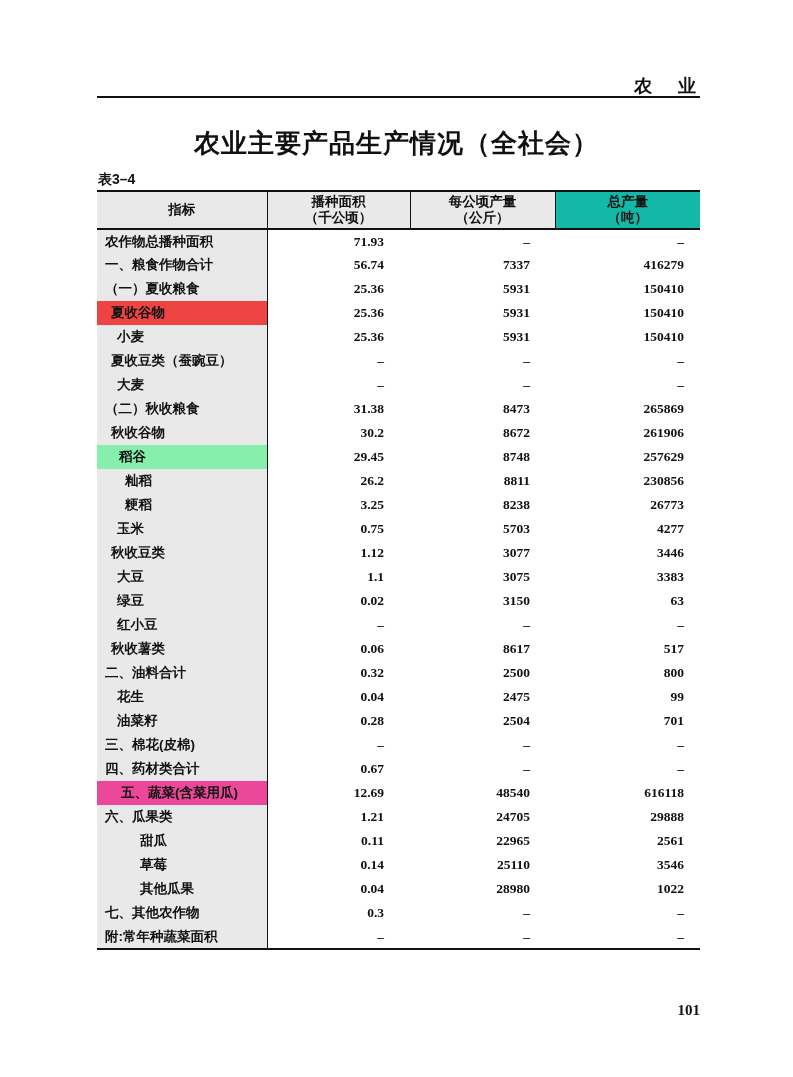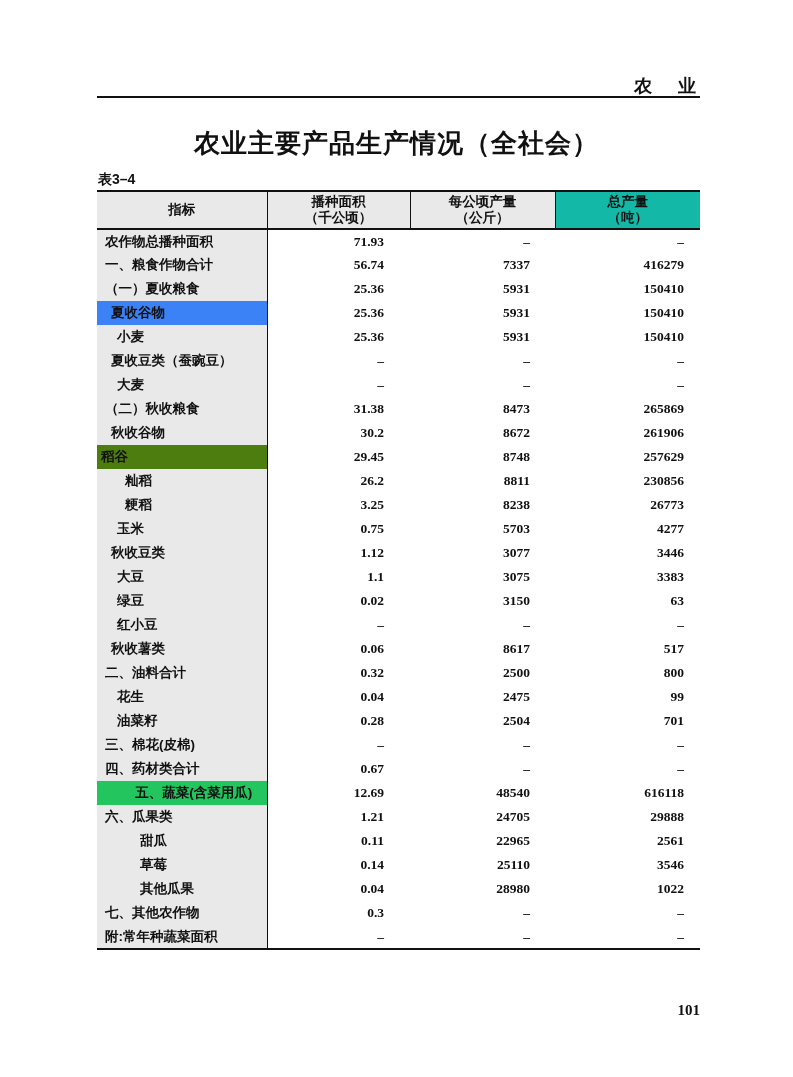--- a/index.html
+++ b/index.html
@@ -156,21 +156,21 @@
           <td class="num-cell col3">7337</td>
           <td class="num-cell col4">416279</td>
         </tr>
         <tr>
           <td class="label-cell" style="padding-left: 8px; background: rgb(233, 233, 233);">（一）夏收粮食</td>
           <td class="num-cell col2">25.36</td>
           <td class="num-cell col3">5931</td>
           <td class="num-cell col4">150410</td>
         </tr>
         <tr>
-          <td class="label-cell" style="padding-left: 14px; background: #3b82f6;">夏收谷物</td>
+          <td class="label-cell" style="padding-left: 14px; background: #ef4444;">夏收谷物</td>
           <td class="num-cell col2">25.36</td>
           <td class="num-cell col3">5931</td>
           <td class="num-cell col4">150410</td>
         </tr>
         <tr>
           <td class="label-cell" style="padding-left: 20px; background: rgb(233, 233, 233);">小麦</td>
           <td class="num-cell col2">25.36</td>
           <td class="num-cell col3">5931</td>
           <td class="num-cell col4">150410</td>
         </tr>
@@ -192,21 +192,21 @@
           <td class="num-cell col3">8473</td>
           <td class="num-cell col4">265869</td>
         </tr>
         <tr>
           <td class="label-cell" style="padding-left: 14px; background: rgb(233, 233, 233);">秋收谷物</td>
           <td class="num-cell col2">30.2</td>
           <td class="num-cell col3">8672</td>
           <td class="num-cell col4">261906</td>
         </tr>
         <tr>
-          <td class="label-cell" style="padding-left: 4px; background: #4d7c0f;">稻谷</td>
+          <td class="label-cell" style="padding-left: 22px; background: #86efac;">稻谷</td>
           <td class="num-cell col2">29.45</td>
           <td class="num-cell col3">8748</td>
           <td class="num-cell col4">257629</td>
         </tr>
         <tr>
           <td class="label-cell" style="padding-left: 28px; background: rgb(233, 233, 233);">籼稻</td>
           <td class="num-cell col2">26.2</td>
           <td class="num-cell col3">8811</td>
           <td class="num-cell col4">230856</td>
         </tr>
@@ -276,21 +276,21 @@
           <td class="num-cell col3">–</td>
           <td class="num-cell col4">–</td>
         </tr>
         <tr>
           <td class="label-cell" style="padding-left: 8px; background: rgb(233, 233, 233);">四、药材类合计</td>
           <td class="num-cell col2">0.67</td>
           <td class="num-cell col3">–</td>
           <td class="num-cell col4">–</td>
         </tr>
         <tr>
-          <td class="label-cell" style="padding-left: 24px; background: #22c55e; text-align: center;">五、蔬菜(含菜用瓜)</td>
+          <td class="label-cell" style="padding-left: 24px; background: #ec4899;">五、蔬菜(含菜用瓜)</td>
           <td class="num-cell col2">12.69</td>
           <td class="num-cell col3">48540</td>
           <td class="num-cell col4">616118</td>
         </tr>
         <tr>
           <td class="label-cell" style="padding-left: 8px; background: rgb(233, 233, 233);">六、瓜果类</td>
           <td class="num-cell col2">1.21</td>
           <td class="num-cell col3">24705</td>
           <td class="num-cell col4">29888</td>
         </tr>

